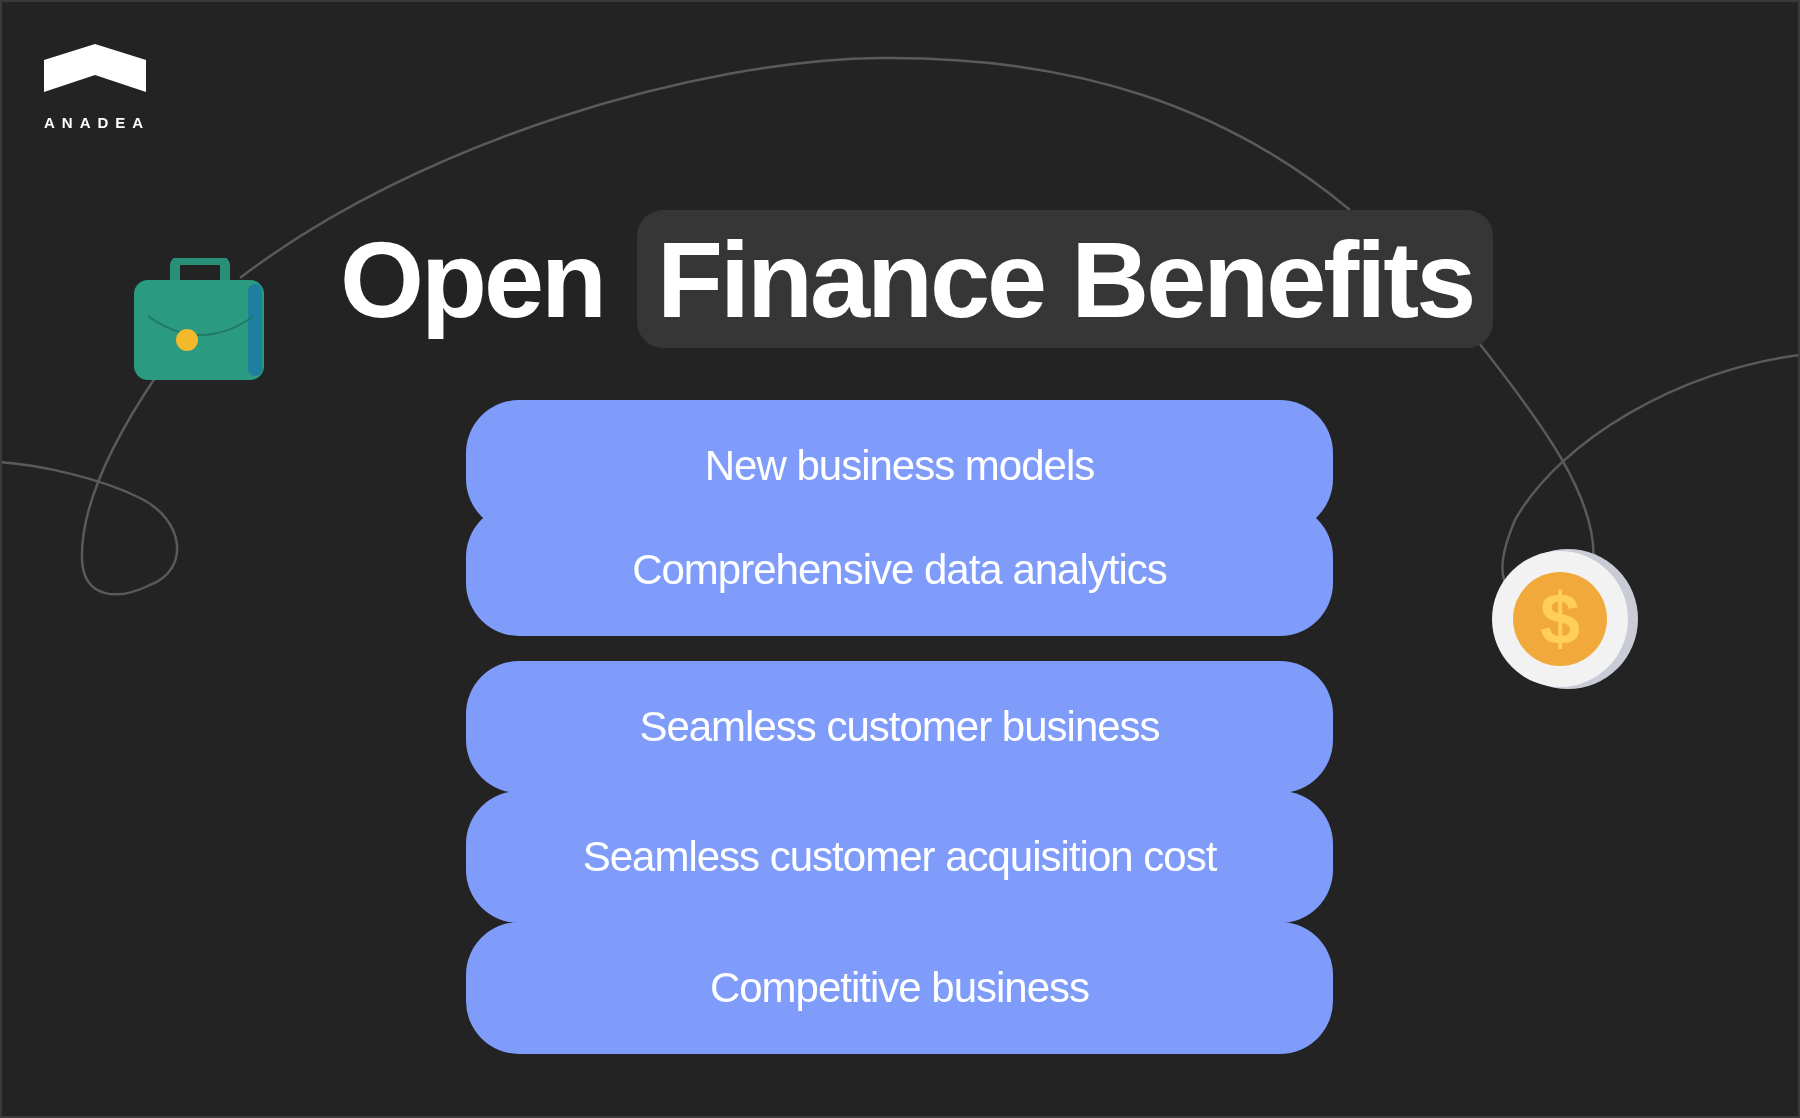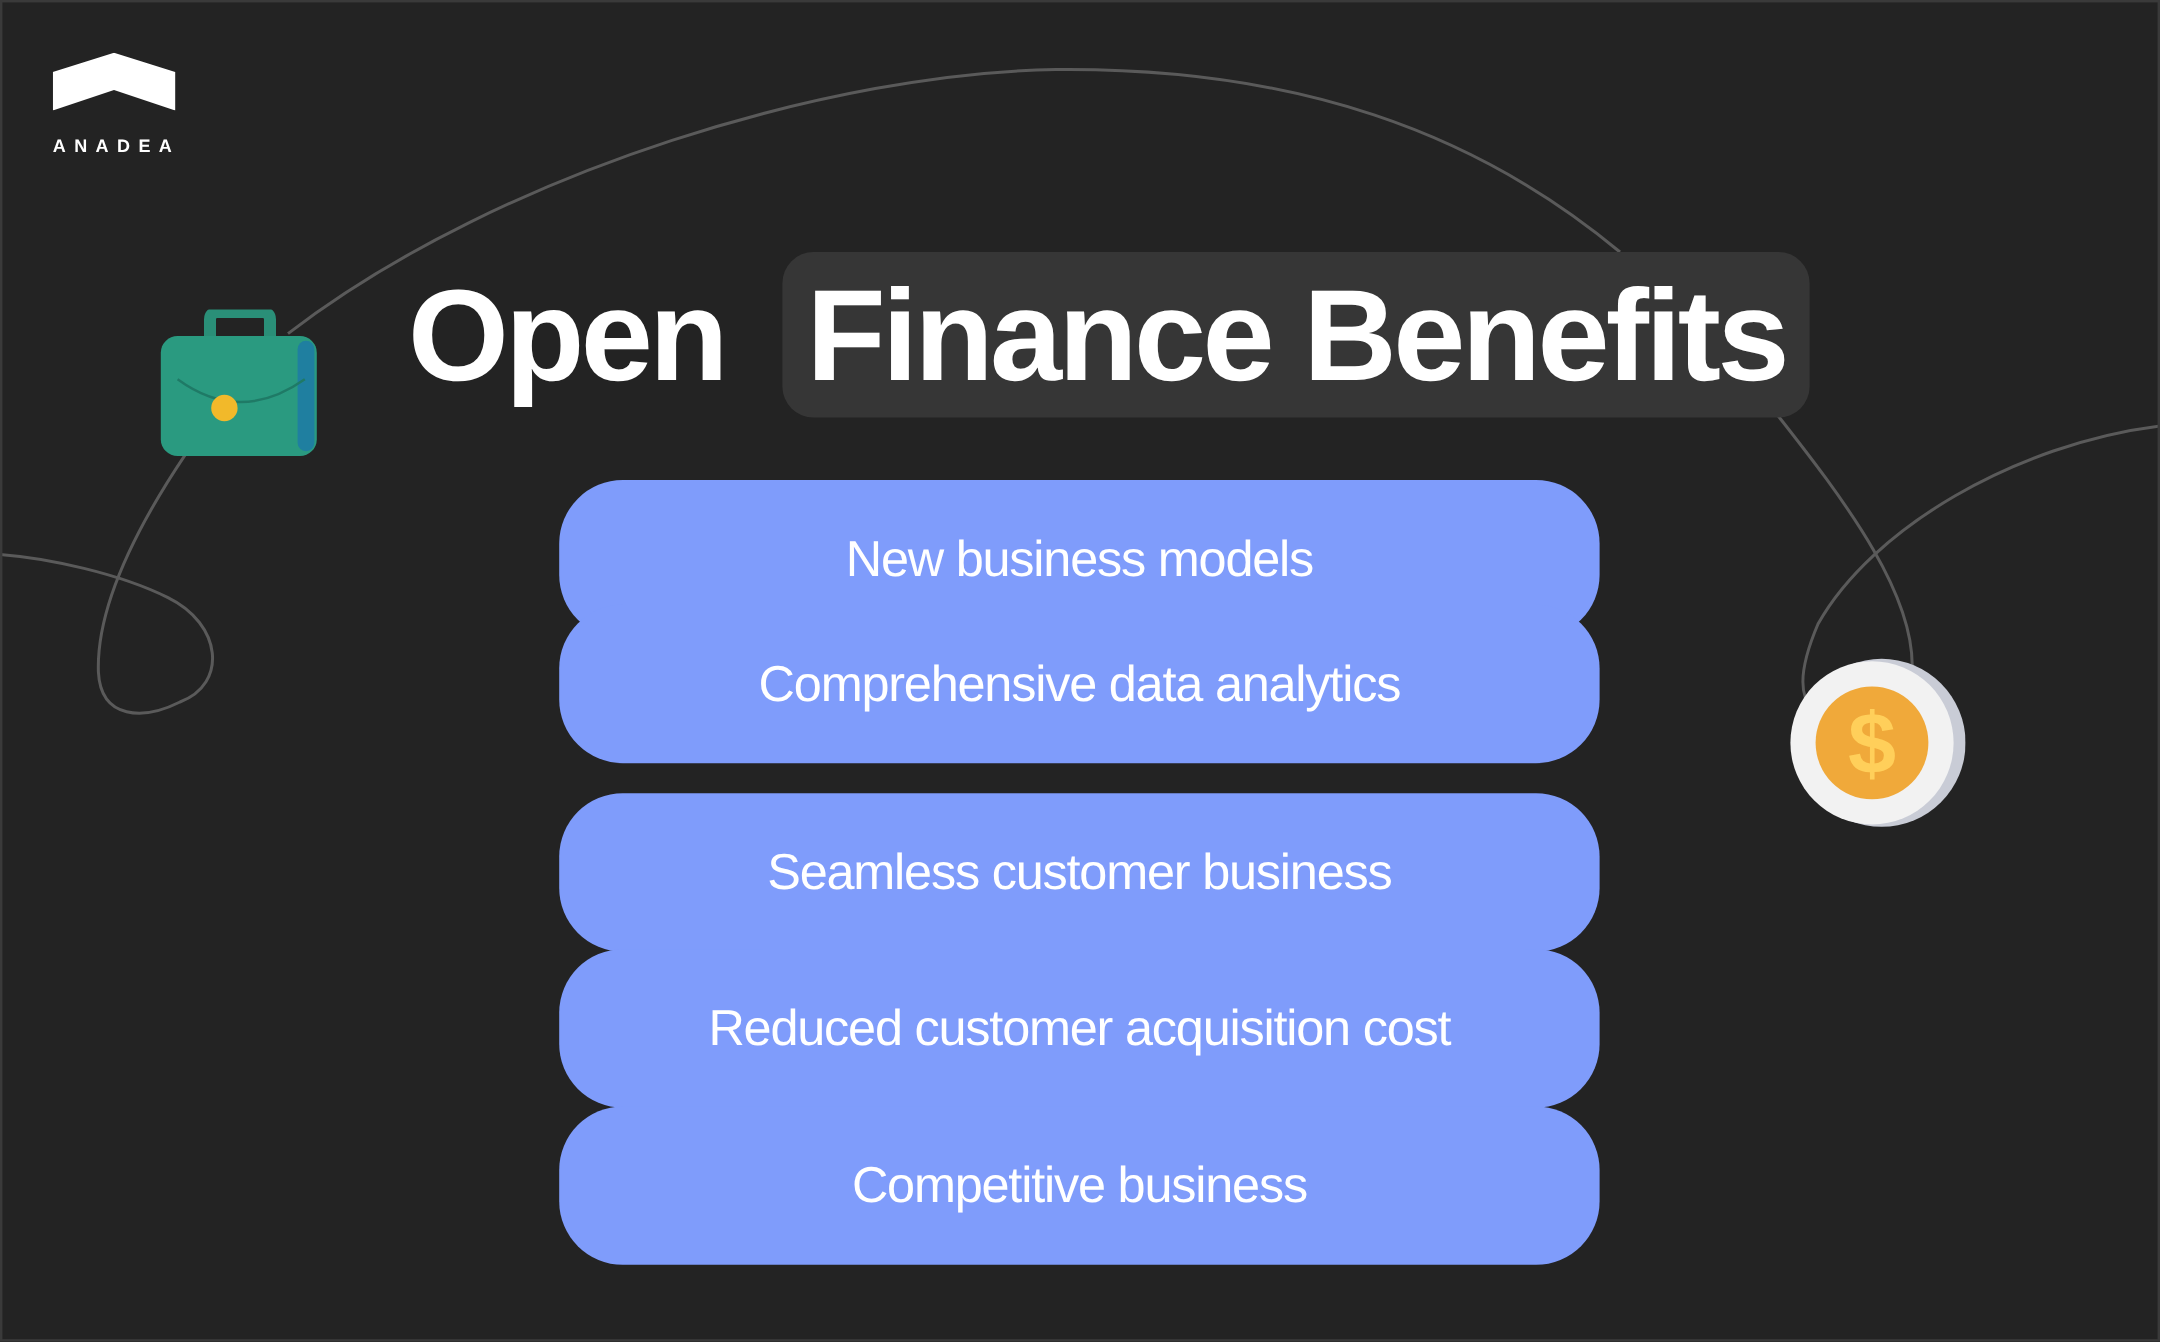--- a/index.html
+++ b/index.html
@@ -1,23 +1,23 @@
 <!DOCTYPE html>
 <html><head>
 <meta charset="utf-8">
 <style>
   html, body { margin:0; padding:0; }
   body { width:1800px; height:1118px; background:#232323; overflow:hidden; position:relative; font-family:"Liberation Sans", sans-serif; }
   .frame { position:absolute; inset:0; border:2px solid #3a3a3a; box-sizing:border-box; pointer-events:none; }
   svg.curves { position:absolute; left:0; top:0; }
   .logo { position:absolute; left:44px; top:44px; width:104px; }
   .logo-word { position:absolute; left:44px; top:114px; color:#fff; font-size:15px; font-weight:bold; letter-spacing:7px; }
-  .title { position:absolute; left:340px; top:210px; height:138px; display:flex; align-items:center; }
+  .title { position:absolute; left:340px; top:210px; height:138px; display:flex; align-items:center;gap:25px; }
   .title .plain { color:#fff; font-size:108px; font-weight:bold; letter-spacing:-3px; margin-right:8px; }
-  .title .box { background:#363636; border-radius:26px; padding:0 20px 0 20px; height:138px; display:flex; align-items:center; color:#fff; font-size:108px; font-weight:bold; letter-spacing:-3px;margin-left:40px; }
+  .title .box { background:#363636; border-radius:26px; padding:0 20px 0 20px; height:138px; display:flex; align-items:center; color:#fff; font-size:108px; font-weight:bold; letter-spacing:-3px; }
   .pill { position:absolute; left:466px; width:867px; height:132px; border-radius:53px; background:#7f9cfb; color:#fff; font-size:42px; display:flex; align-items:center; justify-content:center; letter-spacing:-1px; }
   .briefcase { position:absolute; left:130px; top:258px; }
   .coin { position:absolute; left:1488px; top:544px; }
 </style>
 </head>
 <body>
 
 <svg class="curves" width="1800" height="1118">
   <path d="M240 278 C420 140, 700 60, 880 58 C1080 56, 1230 110, 1350 210" stroke="#5a5a5a" stroke-width="2.5" fill="none"></path>
   <path d="M1475 338 C1540 420, 1600 500, 1593 565" stroke="#5a5a5a" stroke-width="2.5" fill="none"></path>
@@ -46,16 +46,16 @@
 <svg class="coin" width="150" height="150" viewBox="0 0 150 150">
   <circle cx="80" cy="75" r="70" fill="#c9ccd6"></circle>
   <circle cx="72" cy="75" r="68" fill="#f2f2f2"></circle>
   <circle cx="72" cy="75" r="47" fill="#f0a93a"></circle>
   <text x="72" y="100" text-anchor="middle" font-family="Liberation Sans, sans-serif" font-size="72" font-weight="bold" fill="#ffcf5a">$</text>
 </svg>
 
 <div class="pill" style="top:400px">New business models</div>
 <div class="pill" style="top:504px">Comprehensive data analytics</div>
 <div class="pill" style="top:661px">Seamless customer business</div>
-<div class="pill" style="top:791px">Reduced customer acquisition cost</div>
+<div class="pill" style="top:791px">Seamless customer acquisition cost</div>
 <div class="pill" style="top:922px">Competitive business</div>
 
 <div class="frame"></div>
 
 </body></html>

